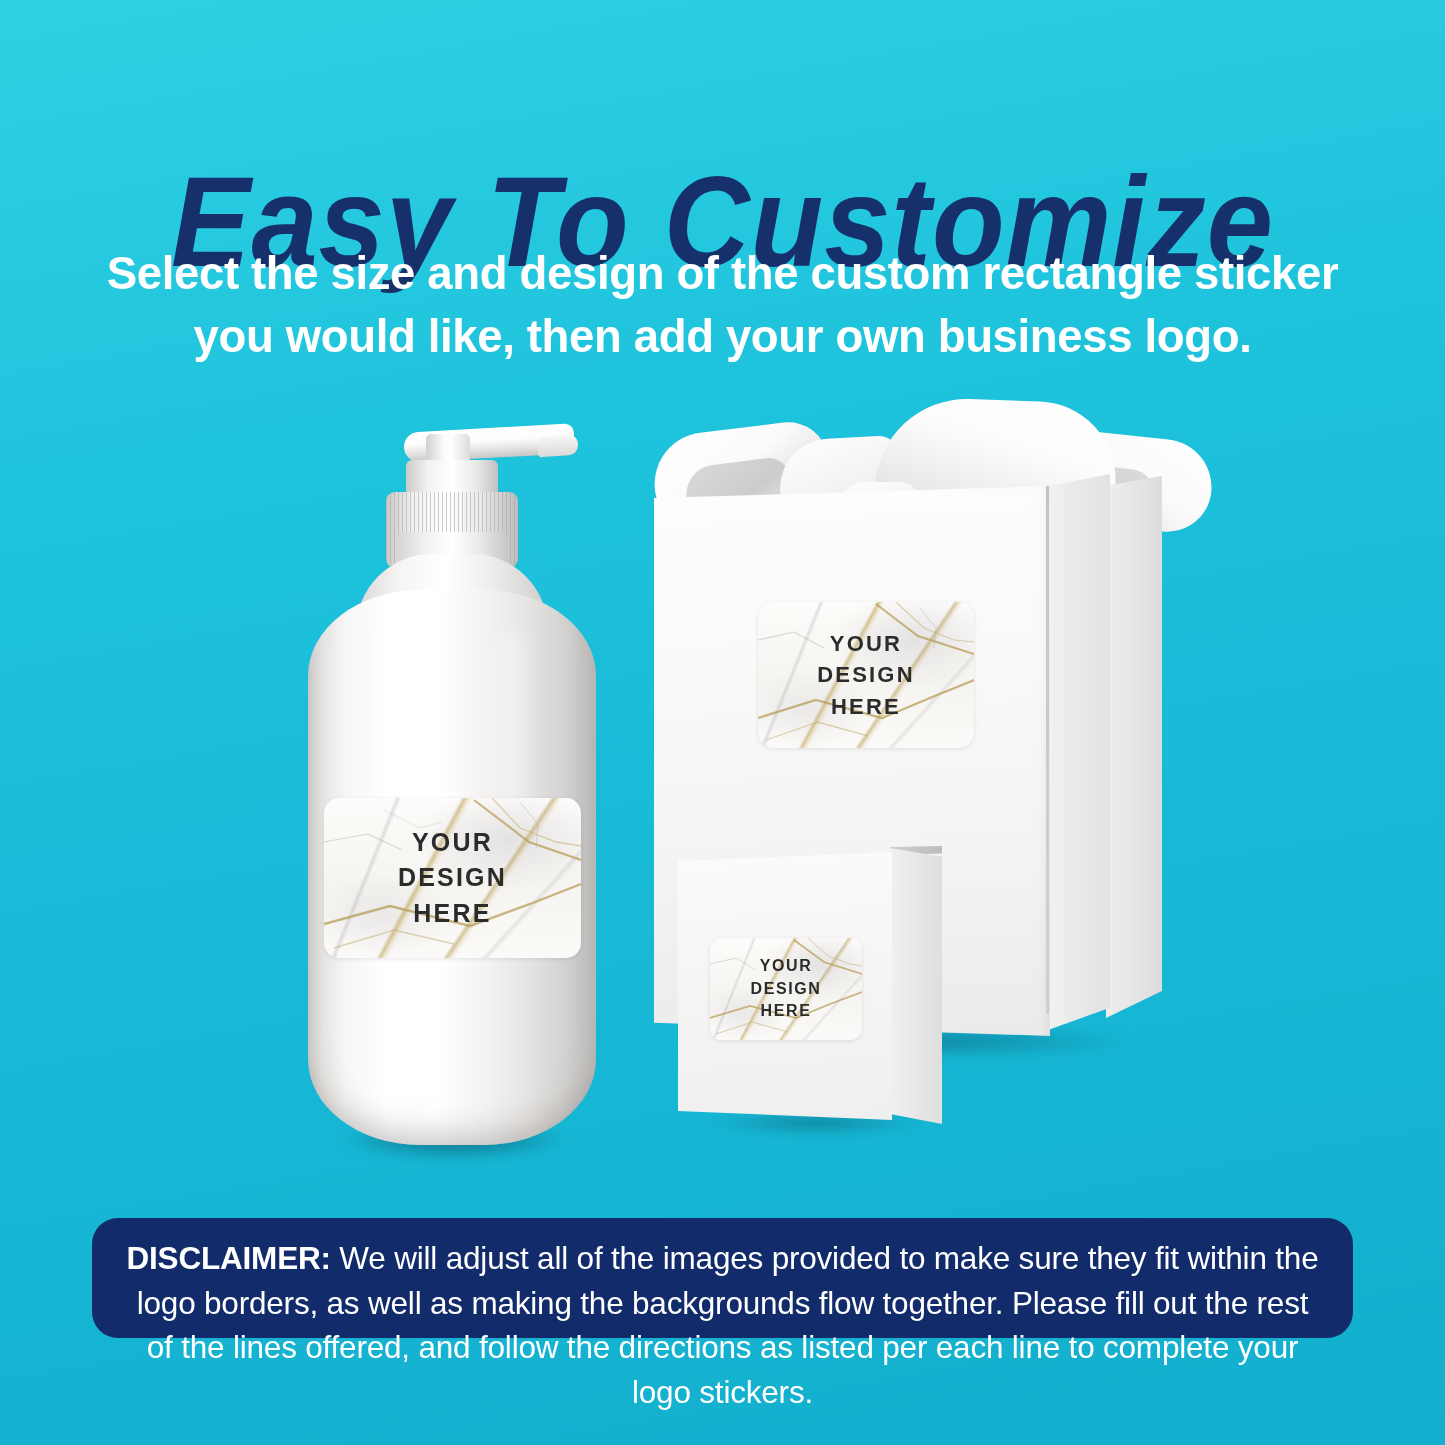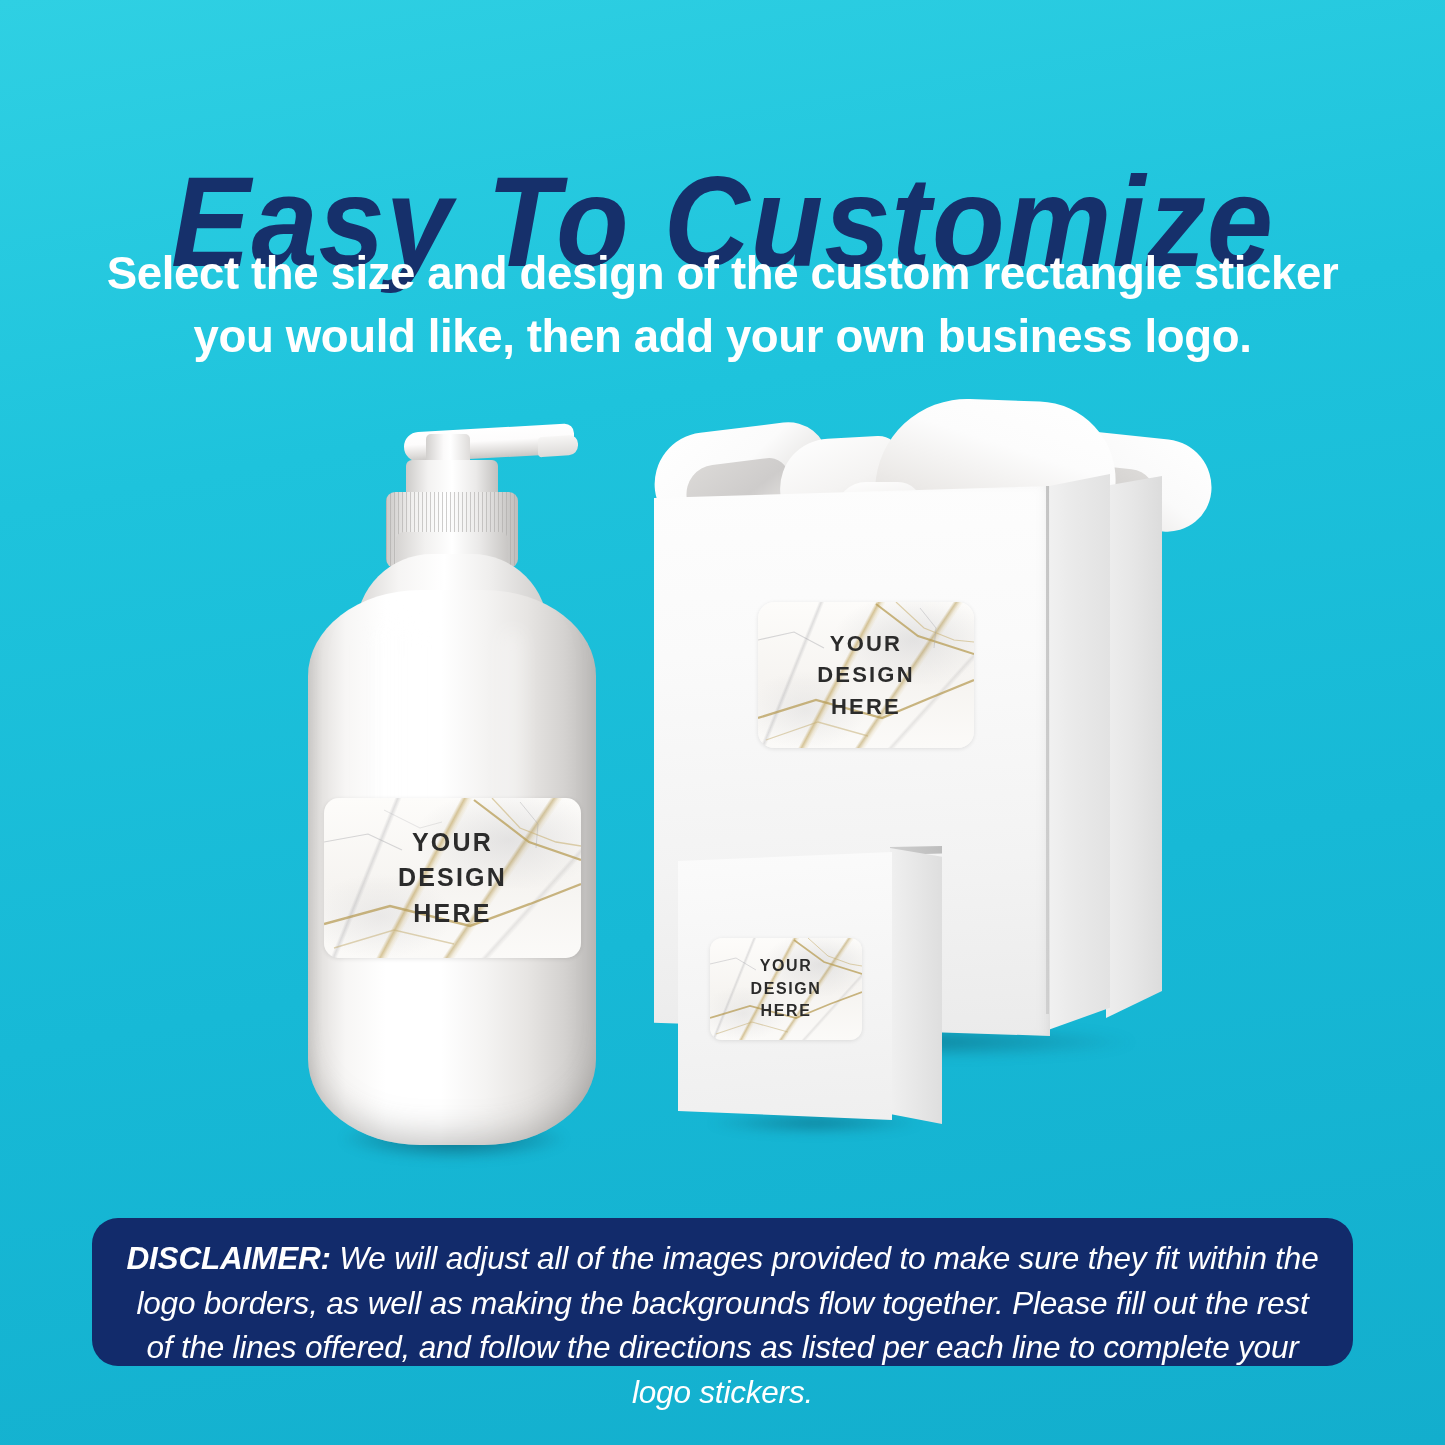--- a/index.html
+++ b/index.html
@@ -281,32 +281,31 @@
     border-radius: 12px;
   }
   #smallbox-sticker .sticker-text { font-size: 16px; letter-spacing: 1.6px; }
 
   
   #disclaimer {
     position: absolute;
     left: 92px;
     top: 1218px;
     width: 1261px;
-    height: 148px;
+    height: 120px;
     background: #122b6b;
     border-radius: 26px;
     box-sizing: border-box;
     padding: 18px 30px 0 30px;
     color: #ffffff;
     font-size: 31.5px;
     font-weight: 500;
     line-height: 1.42;
     text-align: center;
     letter-spacing: -0.2px;
-    font-style: italic;
   }
   #disclaimer b { font-weight: bold; }
 </style>
 </head>
 <body>
 
 <div id="page">
 
   <h1 id="headline">Easy To Customize</h1>
 

